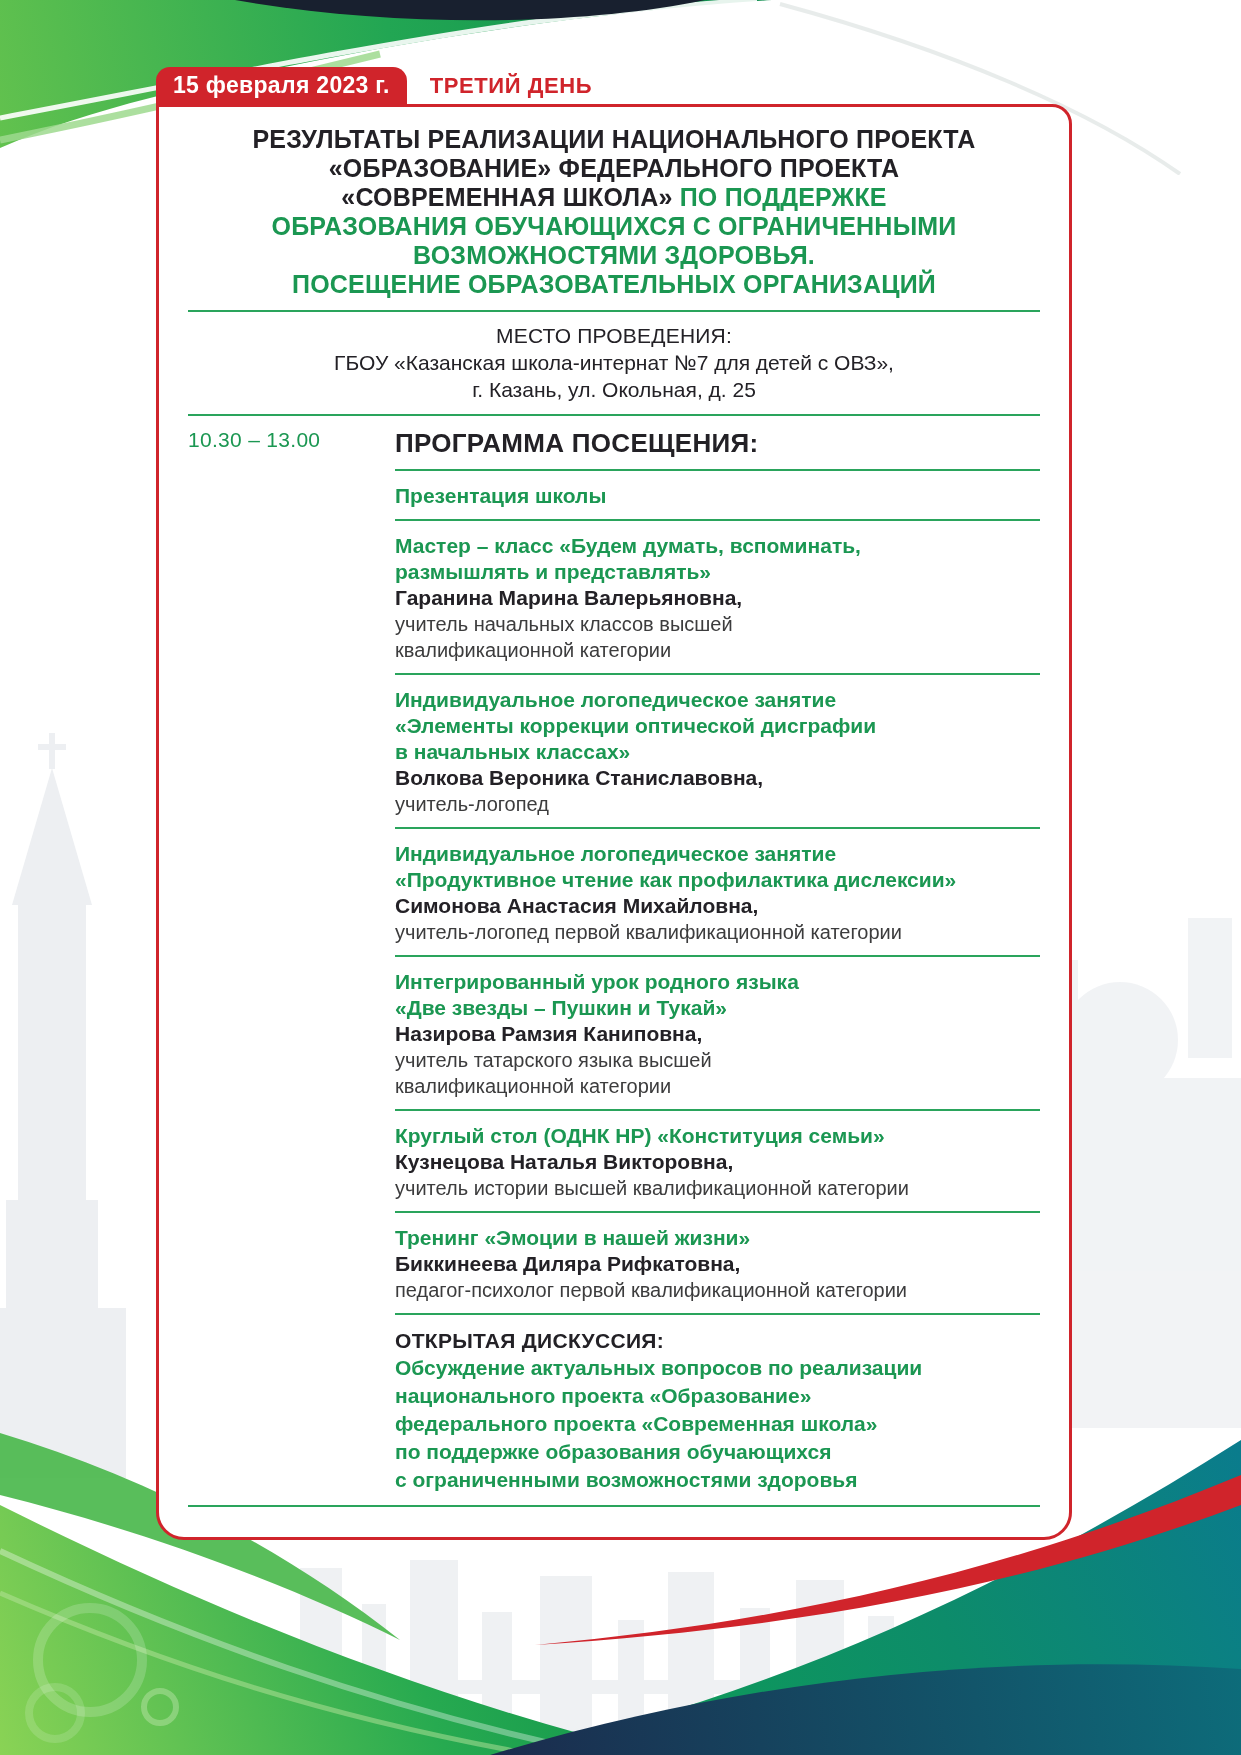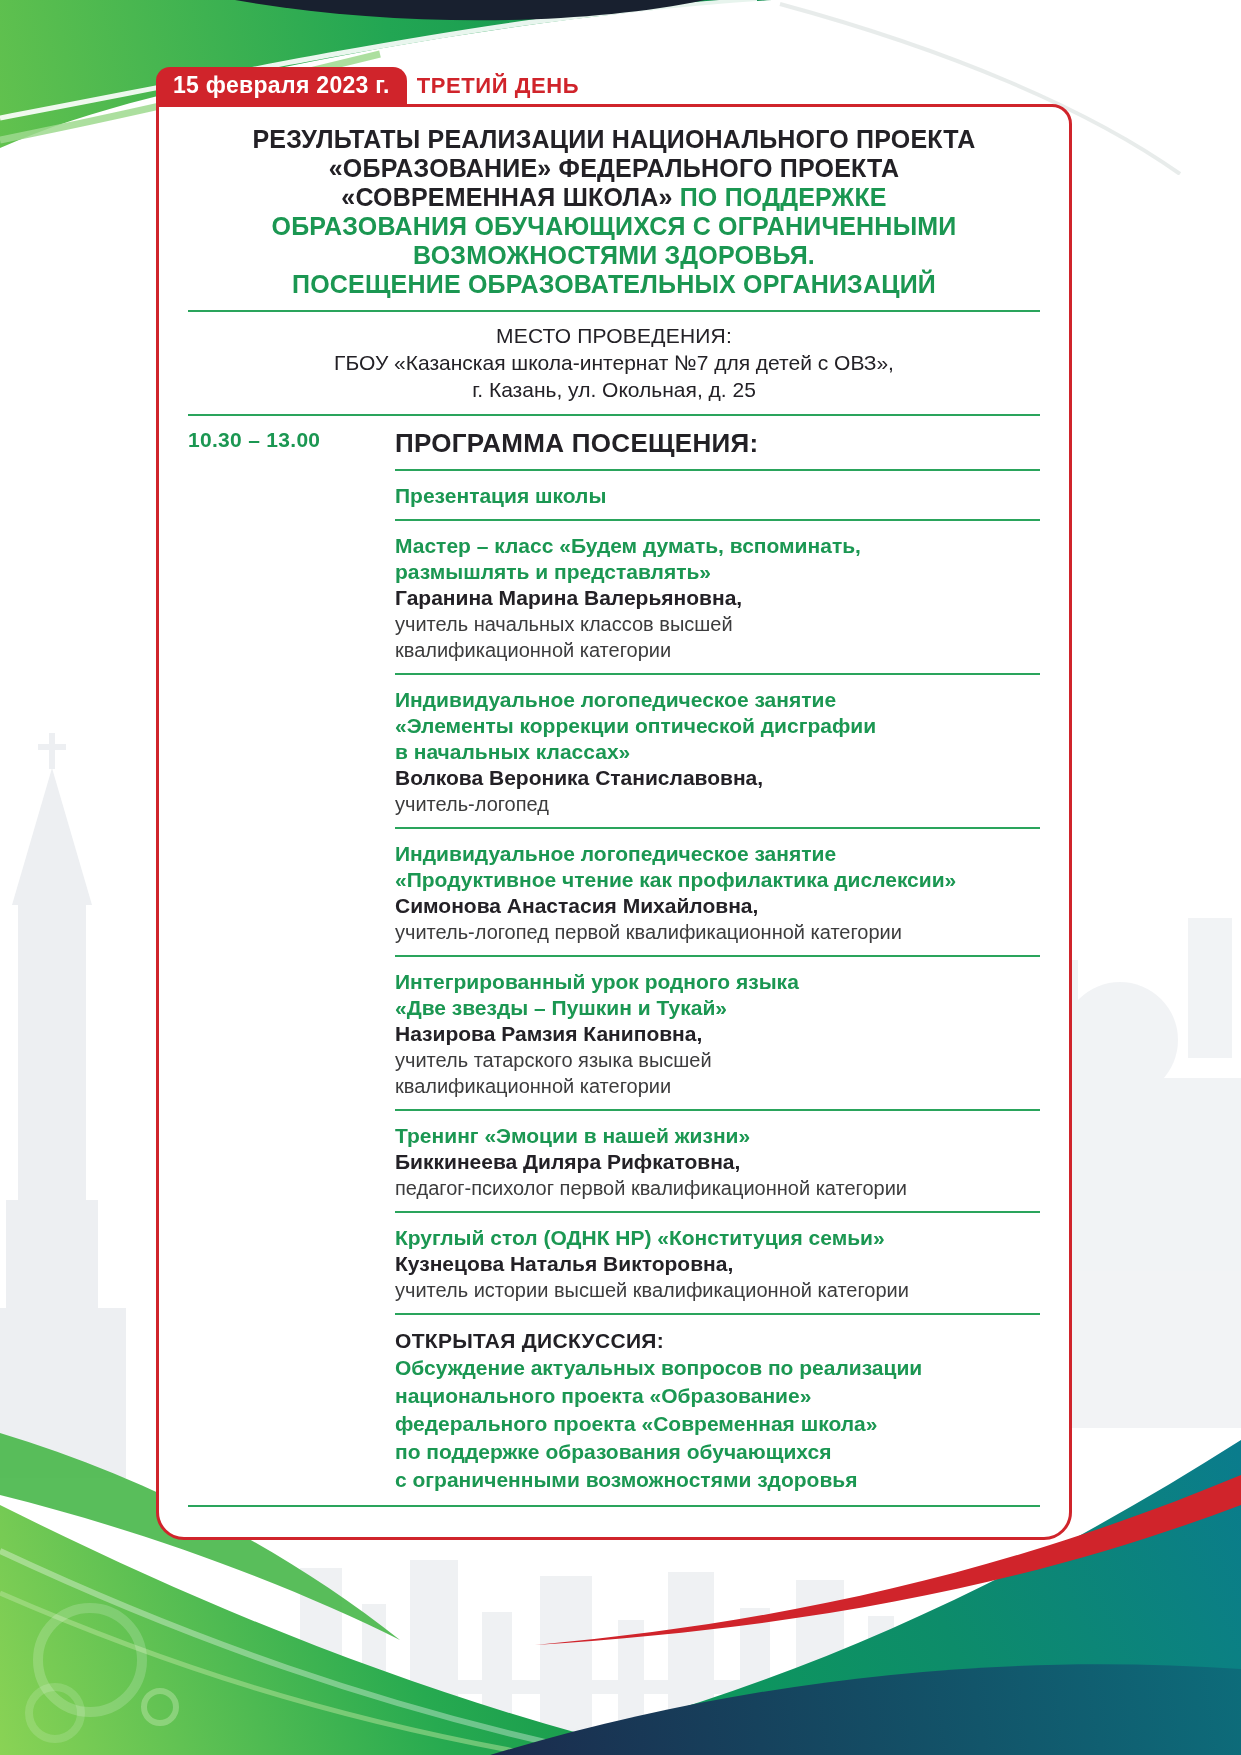--- a/index.html
+++ b/index.html
@@ -17,21 +17,21 @@
     -webkit-font-smoothing:antialiased;
   }
   .layer{position:absolute;left:0;top:0;}
   .deco-top{top:0;left:0;z-index:2;}
   .deco-bottom{bottom:0;top:auto;left:0;z-index:2;}
   .silhouettes{z-index:1;}
 
   
   .badge-row{
     position:absolute;left:156px;top:67px;z-index:5;
-    display:flex;align-items:center;gap:10px;
+    display:flex;align-items:center;gap:23px;
   }
   .date-badge{
     background:var(--red);color:#fff;font-weight:700;font-size:23px;
     padding:6px 17px 7px;border-radius:14px 14px 0 0;letter-spacing:.3px;
     height:37px;box-sizing:border-box;display:flex;align-items:center;
   }
   .day-label{color:var(--red);font-weight:700;font-size:22px;letter-spacing:.6px;}
 
   
   .card{
@@ -47,21 +47,21 @@
   .seg-dark{color:var(--dark);}
   .seg-green{color:var(--green);margin-top:45px;}
 
   hr.rule{border:0;border-top:2px solid var(--rule);margin:11px 0 10px;}
   hr.col-rule{margin:10px 0 12px;}
 
   .venue{text-align:center;font-size:21px;line-height:27px;color:var(--dark);}
   .venue-label{font-weight:400;letter-spacing:.2px;}
 
   .program-grid{display:grid;grid-template-columns:207px 1fr;align-items:start;}
-  .time-cell{color:var(--green);font-weight:700;font-size:21px;padding-top:2px;letter-spacing:.3px;}
+  .time-cell{color:var(--green);font-weight:400;font-size:21px;padding-top:2px;letter-spacing:.3px;}
   .content-cell{min-width:0;}
   .program-heading{color:var(--dark);font-weight:700;font-size:26px;letter-spacing:.3px;padding-top:2px;}
 
   .session-title{color:var(--green);font-weight:700;font-size:21px;line-height:26px;white-space:pre-line;}
   .session-presenter{color:var(--dark);font-weight:700;font-size:21px;line-height:26px;}
   .session-role{color:var(--role);font-size:20px;line-height:26px;white-space:pre-line;}
 
   .discussion-label{color:var(--dark);font-weight:700;font-size:21px;line-height:27px;letter-spacing:.3px;}
   .discussion-text{color:var(--green);font-weight:700;font-size:21px;line-height:28px;white-space:pre-line;}
 
@@ -212,30 +212,30 @@
   <div class="session">
     <div class="session-title">Интегрированный урок родного языка
 «Две звезды – Пушкин и Тукай»</div>
     <div class="session-presenter">Назирова Рамзия Каниповна,</div>
     <div class="session-role">учитель татарского языка высшей
 квалификационной категории</div>
     <hr class="rule col-rule">
   </div>
 
   <div class="session">
+    <div class="session-title">Круглый стол (ОДНК НР) «Конституция семьи»</div>
+    <div class="session-presenter">Кузнецова Наталья Викторовна,</div>
+    <div class="session-role">учитель истории высшей квалификационной категории</div>
+    <hr class="rule col-rule">
+  </div>
+
+  <div class="session">
     <div class="session-title">Тренинг «Эмоции в нашей жизни»</div>
     <div class="session-presenter">Биккинеева Диляра Рифкатовна,</div>
     <div class="session-role">педагог-психолог первой квалификационной категории</div>
-    <hr class="rule col-rule">
-  </div>
-
-  <div class="session">
-    <div class="session-title">Круглый стол (ОДНК НР) «Конституция семьи»</div>
-    <div class="session-presenter">Кузнецова Наталья Викторовна,</div>
-    <div class="session-role">учитель истории высшей квалификационной категории</div>
     <hr class="rule col-rule">
   </div>
 </div>
       <div class="discussion">
         <div class="discussion-label">ОТКРЫТАЯ ДИСКУССИЯ:</div>
         <div class="discussion-text">Обсуждение актуальных вопросов по реализации
 национального проекта «Образование»
 федерального проекта «Современная школа»
 по поддержке образования обучающихся
 с ограниченными возможностями здоровья</div>

